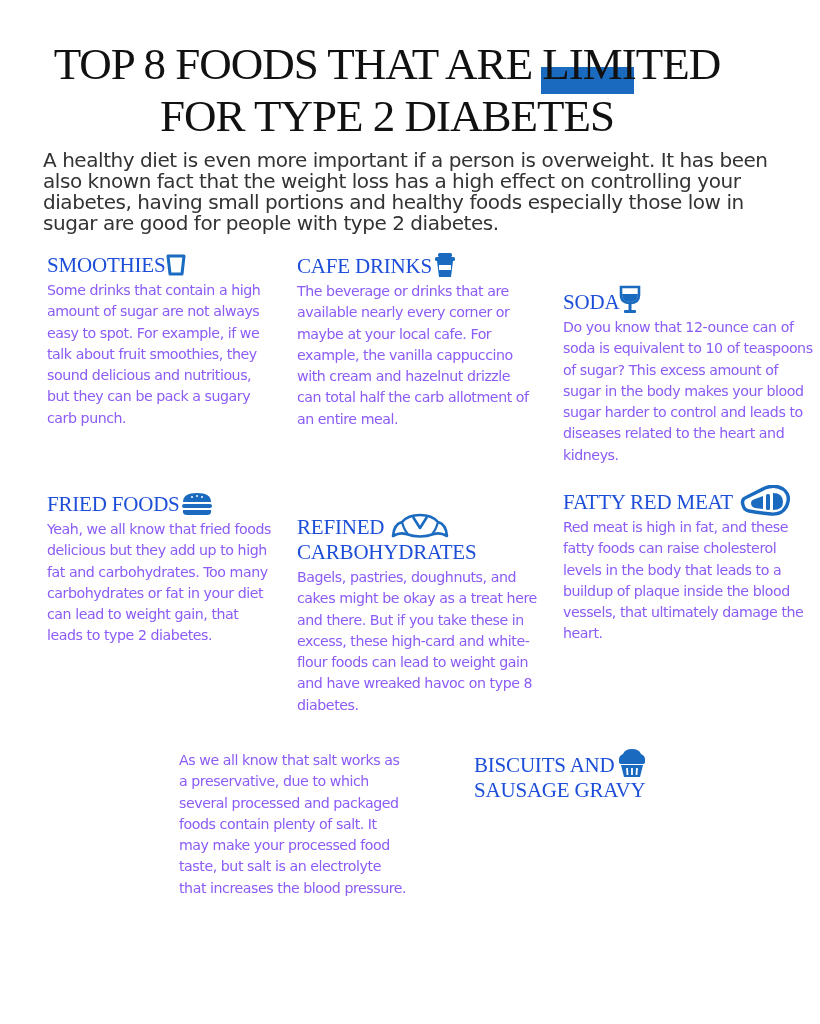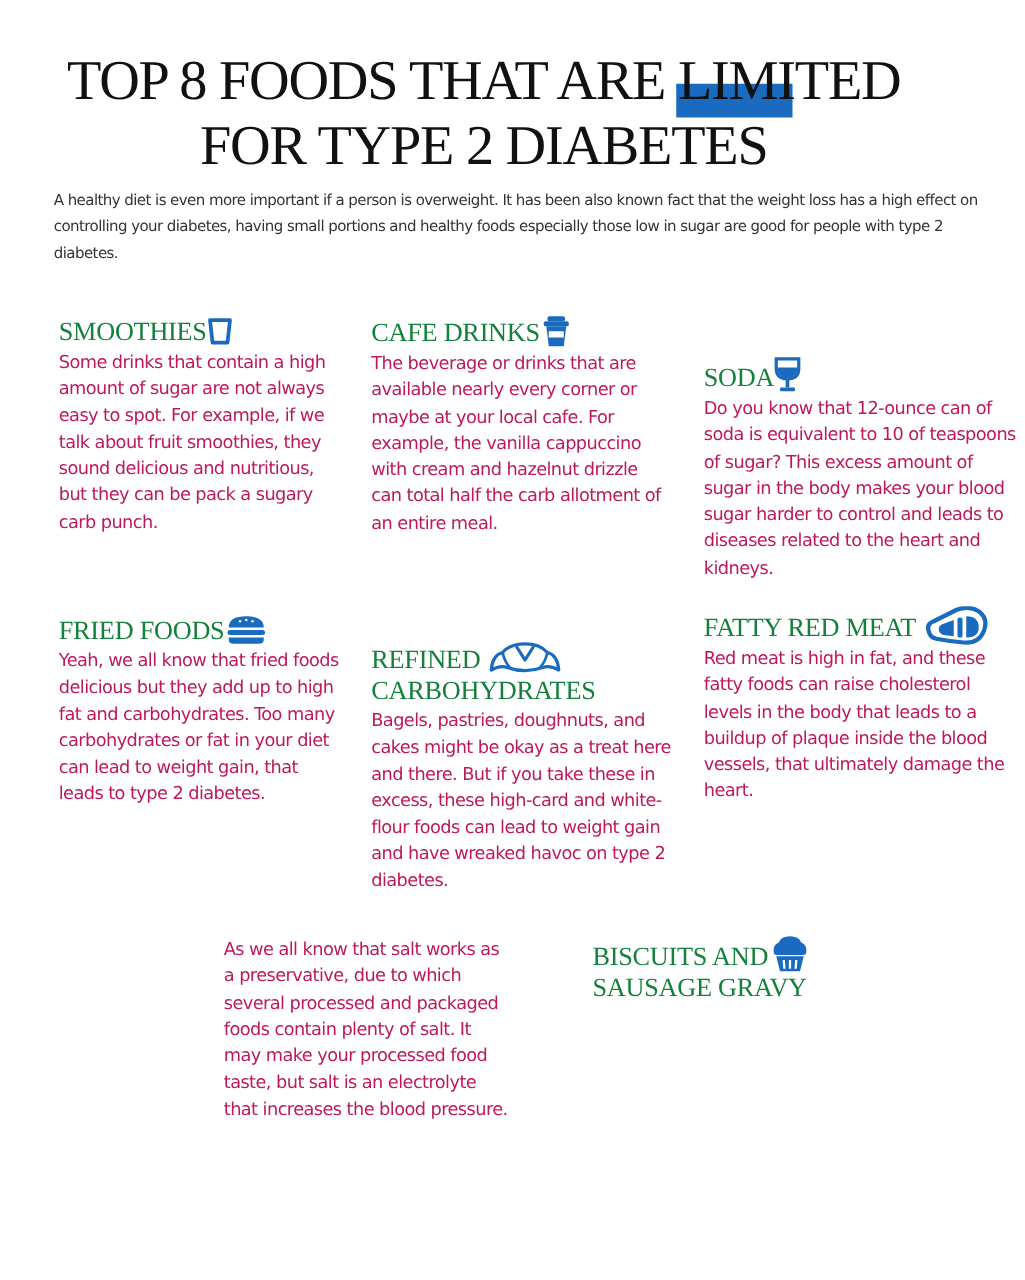--- a/index.html
+++ b/index.html
@@ -5,26 +5,26 @@
     html, body { margin: 0; padding: 0; background: #ffffff; }
     body { width: 820px; height: 1024px; position: relative; overflow: hidden; }
     .page { position: absolute; left: 0; top: 0; width: 820px; height: 769px; }
 
     .title-wrap { position: absolute; left: 0; top: 38px; width: 820px; text-align: center; }
     .accent-bar { position: absolute; left: 541px; top: 67px; width: 93px; height: 27px; background: #1a6bc0; }
     .title-line { position: relative; font-family: "Liberation Serif", serif; color: #111; font-size: 45px; line-height: 52px; letter-spacing: -1px; white-space: nowrap; }
     .title-line.l1 { left: -23px; }
     .title-line.l2 { left: -23px; }
 
-    .intro { position: absolute; left: 43px; top: 150px; width: 740px; font-family: "DejaVu Sans", sans-serif; font-size: 12px; line-height: 21px; color: #333; letter-spacing: -0.45px; }
+    .intro { position: absolute; left: 43px; top: 150px; width: 740px; font-family: "DejaVu Sans", sans-serif; font-size: 20px; line-height: 21px; color: #333; letter-spacing: -0.45px; }
 
     .card { position: absolute; }
-    .card h2 { margin: 0; font-family: "Liberation Serif", serif; font-weight: normal; font-size: 21px; line-height: 25px; color: #15803d; letter-spacing: -0.2px; position: relative; }
+    .card h2 { margin: 0; font-family: "Liberation Serif", serif; font-weight: normal; font-size: 21px; line-height: 25px; color: #1d4ed8; letter-spacing: -0.2px; position: relative; }
     .card h2 .ic { display: inline-block; vertical-align: bottom; margin-left: 1px; }
-    .card p { margin: 2px 0 0 0; font-family: "DejaVu Sans", sans-serif; font-size: 14.2px; line-height: 21.3px; color: #be185d; letter-spacing: -0.45px; }
+    .card p { margin: 2px 0 0 0; font-family: "DejaVu Sans", sans-serif; font-size: 14.2px; line-height: 21.3px; color: #8b5cf6; letter-spacing: -0.45px; }
 
     .c1 { left: 47px; top: 253px; width: 230px; }
     .c2 { left: 297px; top: 253px; width: 240px; }
     .c3 { left: 563px; top: 253px; width: 250px; margin-top: 32px; }
     .c4 { left: 47px; top: 492px; width: 230px; }
     .c5 { left: 297px; top: 492px; width: 240px; margin-top: 20px; }
     .c6 { left: 563px; top: 483px; width: 250px; }
     .c7 { left: 179px; top: 748px; width: 230px; }
     .c8 { left: 426px; top: 748px; width: 220px; margin-left: 48px; }
 
@@ -82,21 +82,21 @@
     <p>Yeah, we all know that fried foods delicious but they add up to high fat and carbohydrates. Too many carbohydrates or fat in your diet can lead to weight gain, that leads to type 2 diabetes.</p>
   </div>
 
   <div class="card c5">
     <h2><span>REFINED</span><span class="ic" style="position:relative;top:0px;margin-left:6px;"><svg width="60" height="28" viewBox="0 0 60 28">
             <path d="M3 24 Q4 12 12 10 Q18 3 30 3 Q42 3 48 10 Q56 12 57 24 Q50 20 44 22 Q30 27 16 22 Q10 20 3 24 Z" fill="none" stroke="#1a6bc0" stroke-width="2.6" stroke-linejoin="round"></path>
             <path d="M12 10 Q14 18 18 22" fill="none" stroke="#1a6bc0" stroke-width="2.2"></path>
             <path d="M48 10 Q46 18 42 22" fill="none" stroke="#1a6bc0" stroke-width="2.2"></path>
             <path d="M23 5 L30 16 L37 5" fill="none" stroke="#1a6bc0" stroke-width="2.6" stroke-linejoin="round"></path>
           </svg></span><br><span>CARBOHYDRATES</span></h2>
-    <p>Bagels, pastries, doughnuts, and cakes might be okay as a treat here and there. But if you take these in excess, these high-card and white-flour foods can lead to weight gain and have wreaked havoc on type 2 diabetes.</p>
+    <p>Bagels, pastries, doughnuts, and cakes might be okay as a treat here and there. But if you take these in excess, these high-card and white-flour foods can lead to weight gain and have wreaked havoc on type 8 diabetes.</p>
   </div>
 
   <div class="card c6">
     <h2><span>FATTY RED MEAT</span><span class="ic" style="position:relative;top:2px;margin-left:6px;"><svg width="52" height="32" viewBox="0 0 52 32">
             <path d="M4 20 Q2 14 8 12 Q16 8 26 3 Q36 -1 44 4 Q52 10 48 20 Q44 30 32 29 Q20 28 10 26 Q5 25 4 20 Z" fill="none" stroke="#1a6bc0" stroke-width="3.4" stroke-linejoin="round"></path>
             <path d="M12 18 Q12 15 16 14 L24 11 L24 24 L16 23 Q12 22 12 18 Z" fill="#1a6bc0"></path>
             <rect x="27" y="9" width="4" height="16" rx="1.5" fill="#1a6bc0"></rect>
             <path d="M34 8 Q44 8 44 17 Q44 25 34 25 Z" fill="#1a6bc0"></path>
           </svg></span></h2>
     <p>Red meat is high in fat, and these fatty foods can raise cholesterol levels in the body that leads to a buildup of plaque inside the blood vessels, that ultimately damage the heart.</p>

